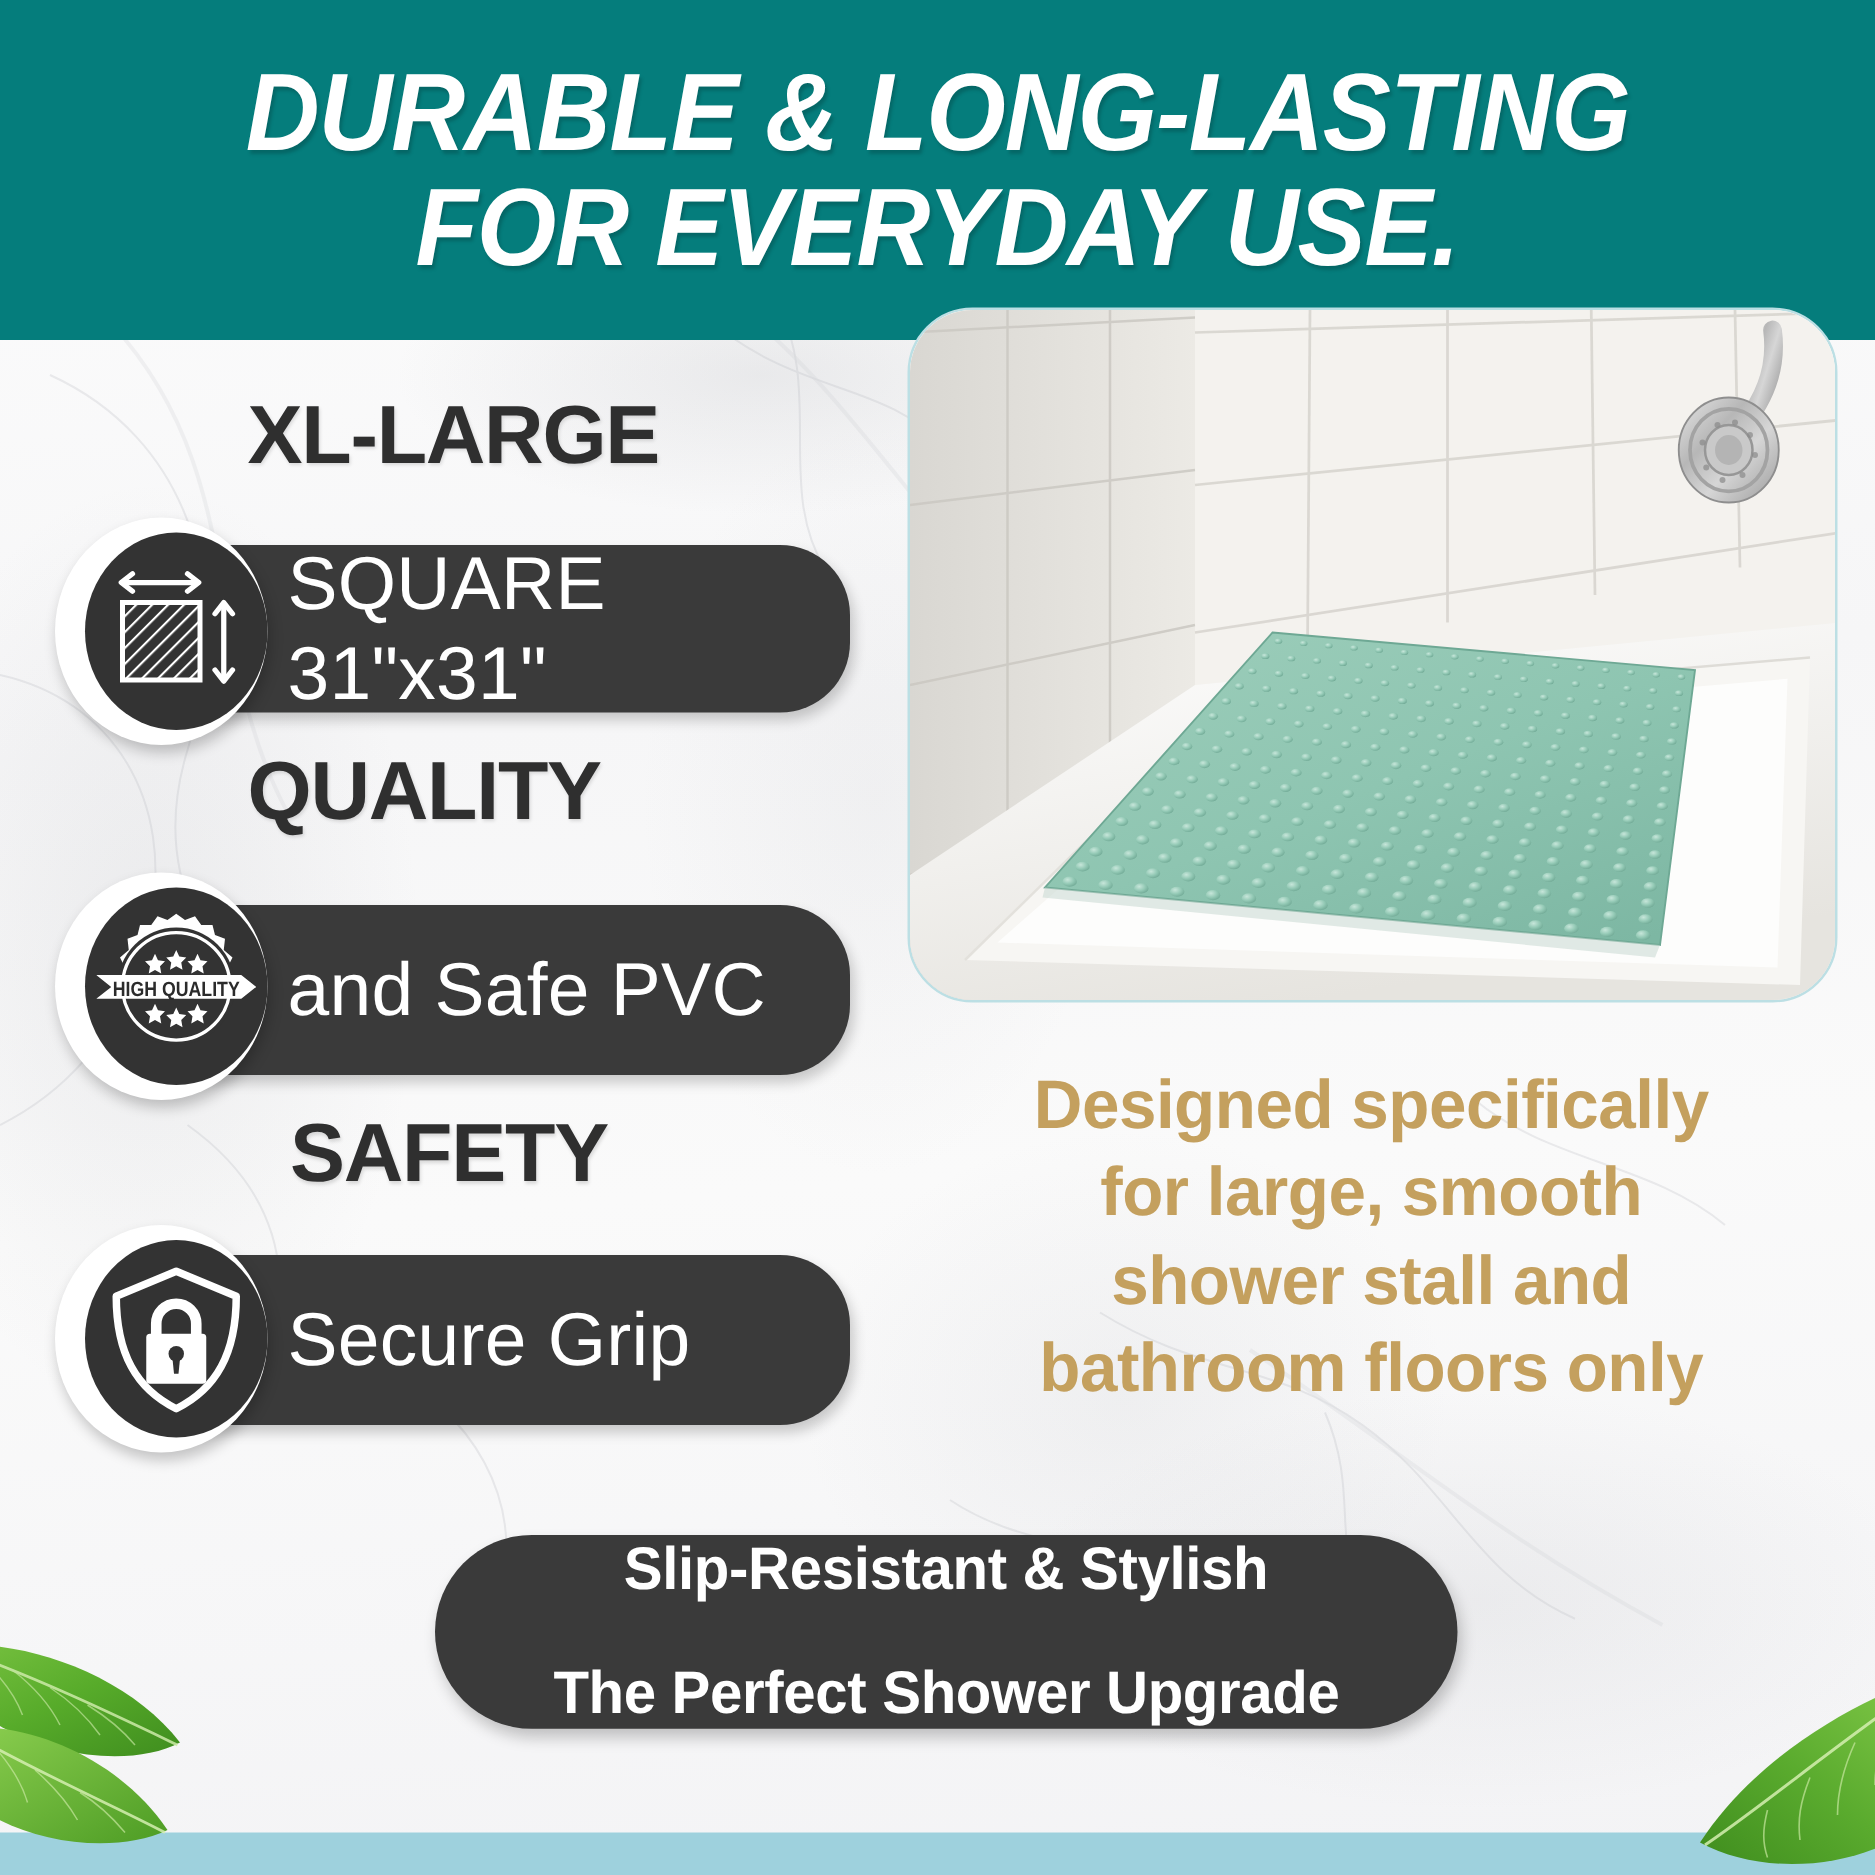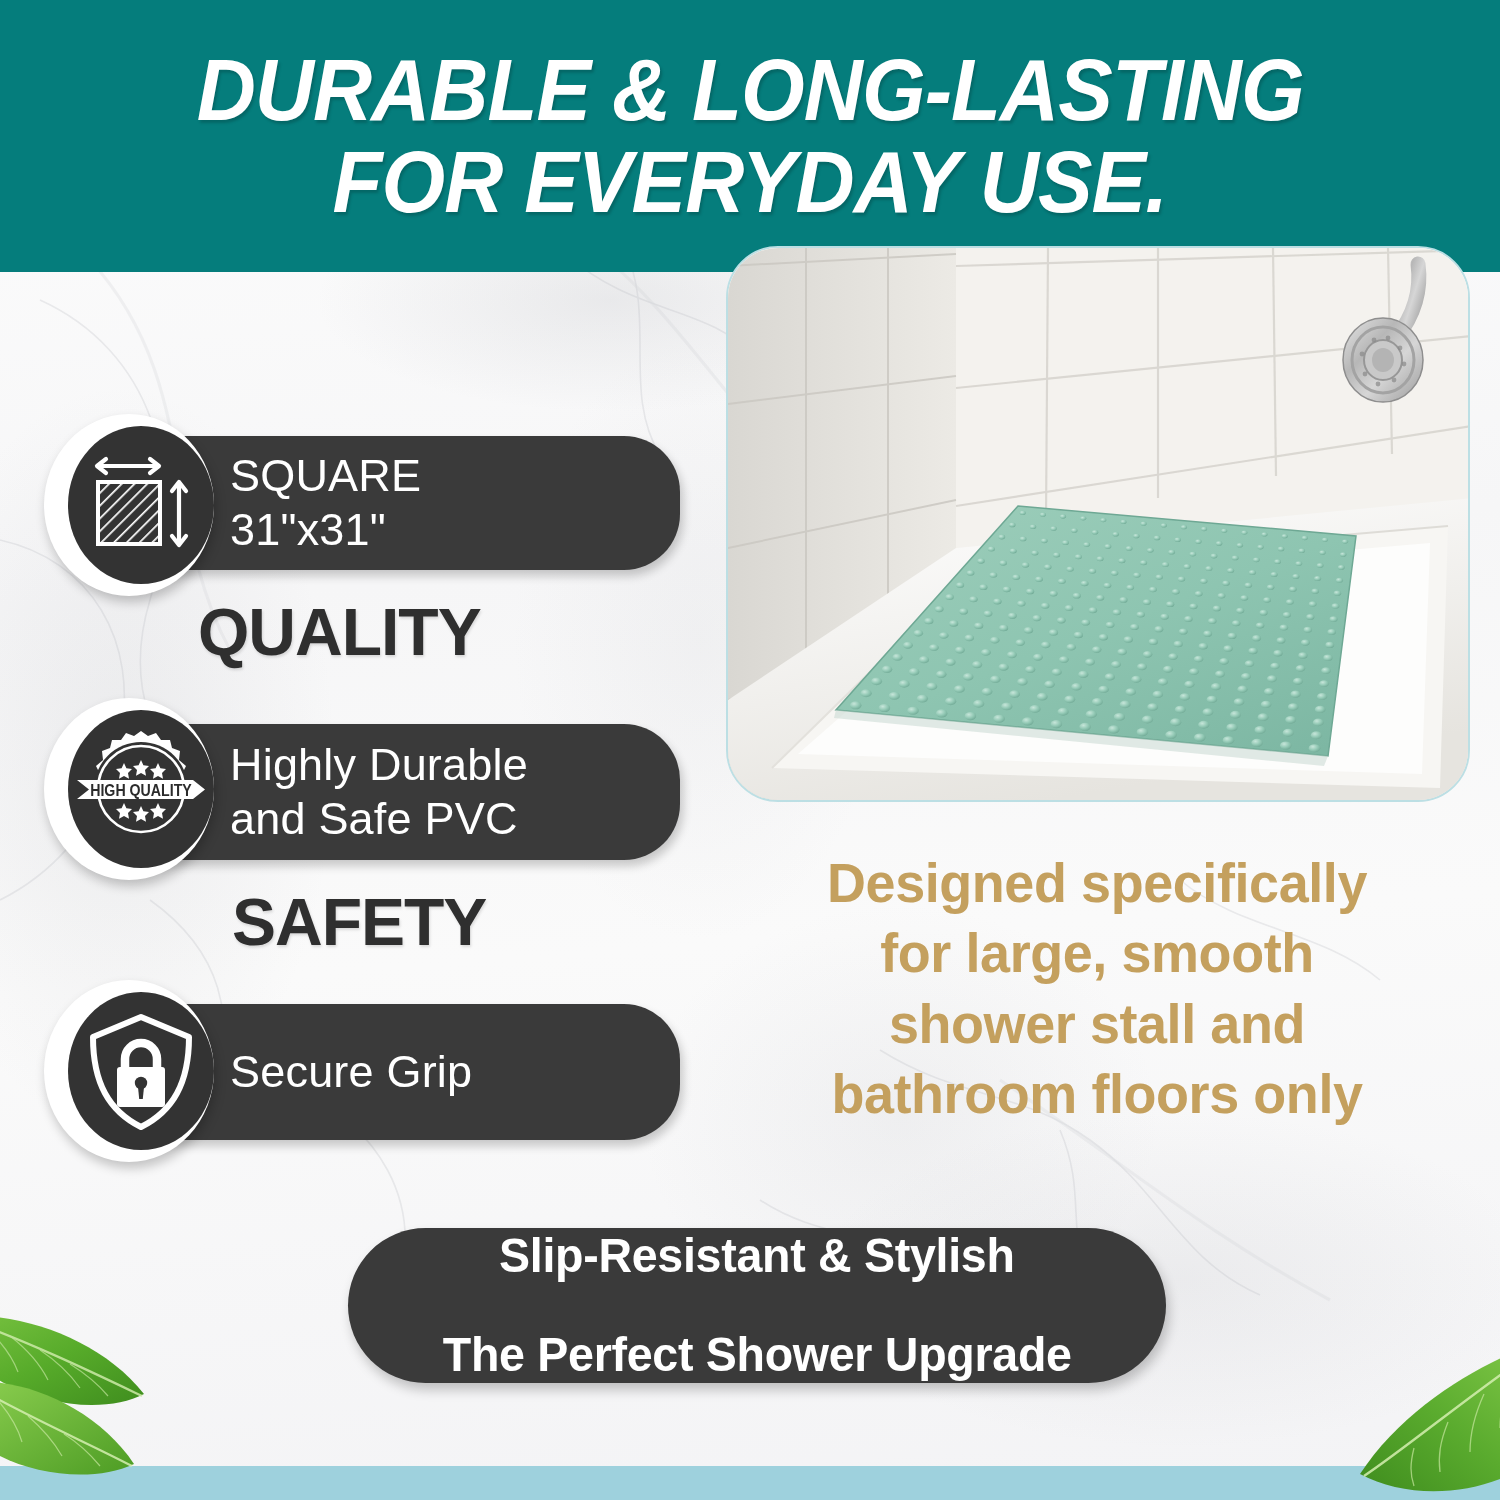--- a/index.html
+++ b/index.html
@@ -63,21 +63,21 @@
   .pill {
     position:absolute;
     background:#3a3a3a;
     border-radius:56px;
     color:#ffffff;
     display:flex; flex-direction:column; justify-content:center;
     padding-left:120px;
     box-shadow:3px 6px 10px rgba(0,0,0,.20);
   }
   .pill span {
-    font-size:45px; line-height:1.20; letter-spacing:.2px;
+    font-size:60px; line-height:1.20; letter-spacing:.2px;
     white-space:nowrap;
   }
   .pill.p1 { left:110px; top:212px;  width:570px; height:134px; }
   .pill.p2 { left:110px; top:500px;  width:570px; height:136px; }
   .pill.p3 { left:110px; top:780px;  width:570px; height:136px; }
 
   .badge {
     position:absolute;
     width:170px; height:182px;
     border-radius:50%;
@@ -166,20 +166,21 @@
   </g>
 </svg>
 
 <div class="banner">
   <div class="banner-line l1">DURABLE &amp; LONG-LASTING</div>
   <div class="banner-line l2">FOR EVERYDAY USE.</div>
 </div>
 
 <div class="features">
 
+  <div class="feat-head h1">XL-LARGE</div>
 
   <div class="pill p1">
     <span>SQUARE</span>
     <span>31"x31"</span>
   </div>
 
   <div class="badge b1">
     <div class="badge-inner">
       <svg width="118" height="118" viewBox="0 0 118 118">
         <defs>
@@ -197,21 +198,20 @@
         <polyline points="90,90 97,99 104,90" fill="none" stroke="#fff" stroke-width="4.2" stroke-linecap="round" stroke-linejoin="round"></polyline>
 
         <rect x="16" y="36" width="62" height="62" fill="url(#hatch)" stroke="#fff" stroke-width="4"></rect>
       </svg>
     </div>
   </div>
 
   <div class="feat-head h2">QUALITY</div>
 
   <div class="pill p2">
-    <span>Highly Durable</span>
     <span>and Safe PVC</span>
   </div>
 
   <div class="badge b2">
     <div class="badge-inner">
       <svg width="128" height="128" viewBox="0 0 128 128">
 
         <g fill="#ffffff">
           <path d="M64 6 l7 5 8-3 5 7 9 0 2 8 8 3 -1 9 7 6 -4 8 4 8 -7 6 1 9 -8 3 -2 8 -9 0 -5 7 -8-3 -7 5 -7-5 -8 3 -5-7 -9 0 -2-8 -8-3 1-9 -7-6 4-8 -4-8 7-6 -1-9 8-3 2-8 9 0 5-7 8 3z"></path>
         </g>

